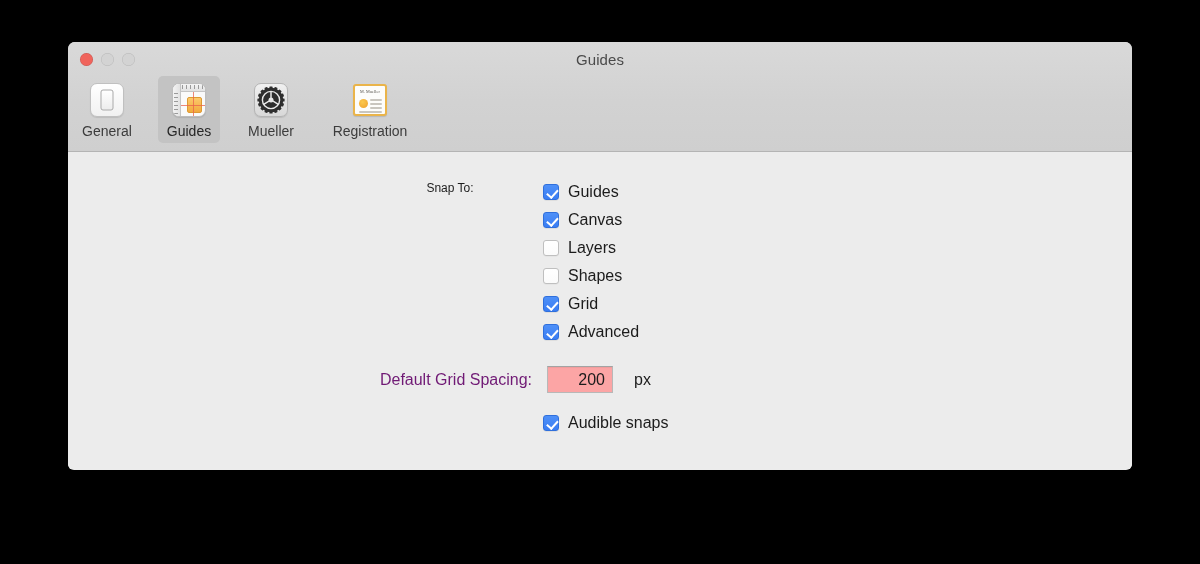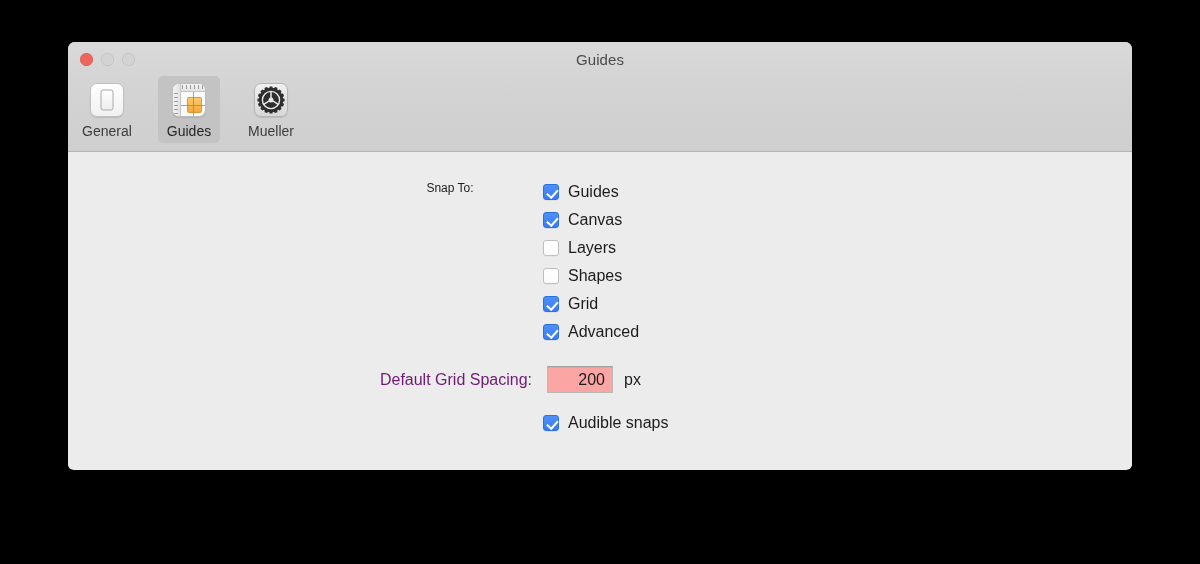--- a/index.html
+++ b/index.html
@@ -293,21 +293,21 @@
     font-size: 16px;
     color: #1c1c1c;
     text-align: right;
     padding: 0 7px 0 4px;
     font-family: "Liberation Sans", sans-serif;
     line-height: 25px;
   }
   #grid-unit {
     font-size: 16px;
     color: #1c1c1c;
-    margin-left: 11px;
+    margin-left: 21px;
   }
 
   
   #audible-row {
     position: absolute;
     left: 475px; top: 262px;
     display: flex;
     align-items: center;
   }
 </style>
@@ -384,20 +384,33 @@
                   <line x1="2.1" y1="1.2" x2="6.9" y2="4.1"></line>
                 </g>
               </g>
             </svg>
           </div>
         </div>
         <div class="tab-label">Mueller</div>
       </div>
 
 
+      <div class="tab wide">
+        <div class="tab-icon">
+          <div class="ic-reg">
+            <div class="name">M. Mueller</div>
+            <div class="seal"></div>
+            <div class="line l1"></div>
+            <div class="line l2"></div>
+            <div class="line l3"></div>
+            <div class="line l4"></div>
+          </div>
+        </div>
+        <div class="tab-label">Registration</div>
+      </div>
 
     </div>
   </div>
 
   <div id="content">
 
     <div id="snapto-label">Snap To:</div>
 
     <div id="snap-list">
 

